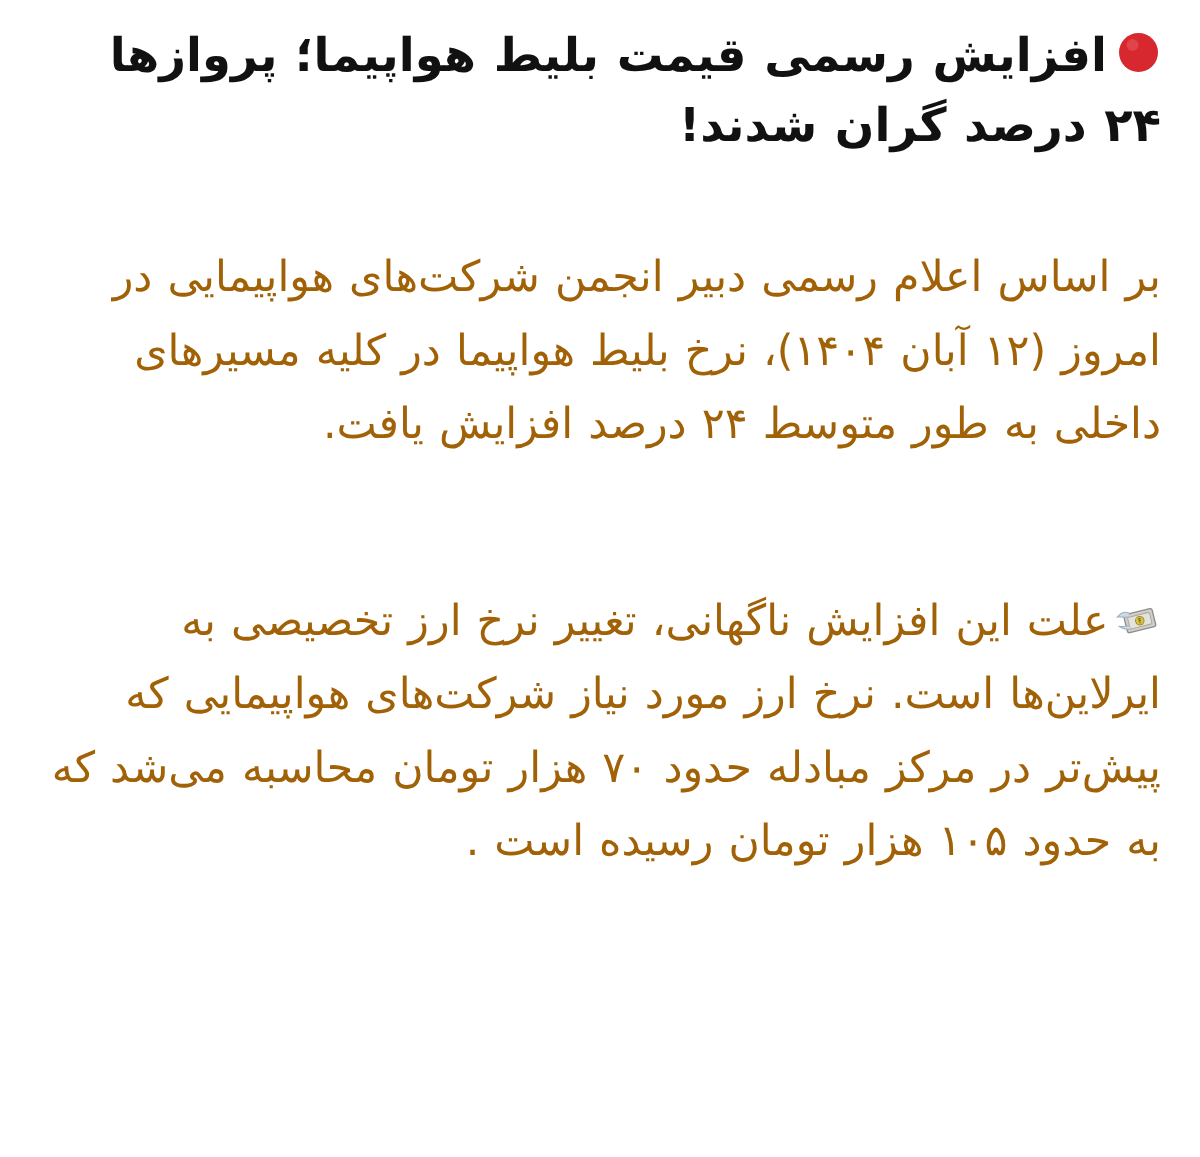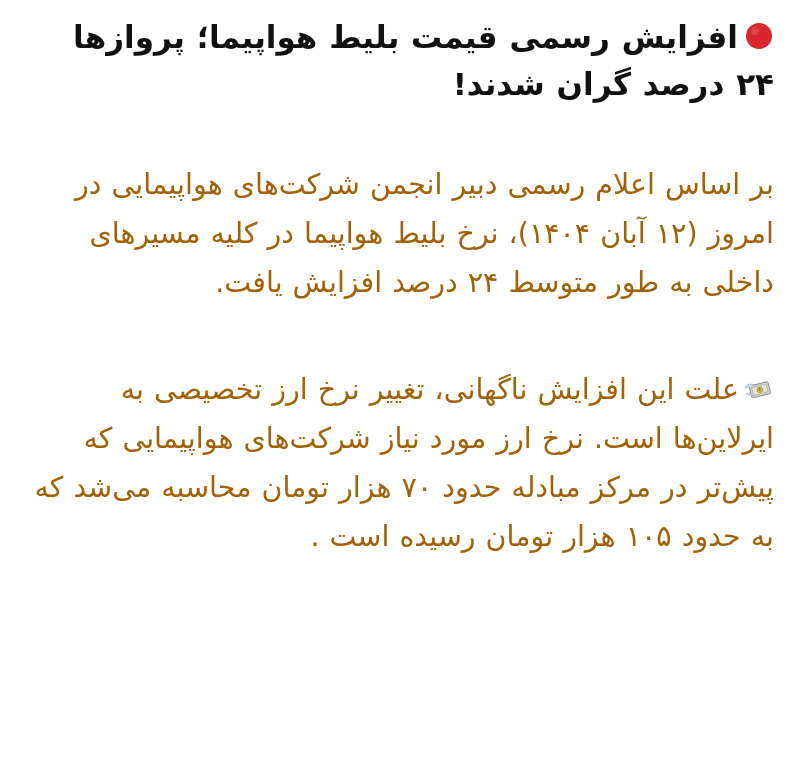--- a/index.html
+++ b/index.html
@@ -42,21 +42,21 @@
     font-size: 28.5px;
     line-height: 1.72;
     color: #a16207;
     margin: 0;
     word-spacing: 1px;
   }
   .para-1 {
     margin-top: 52px;
   }
   .para-2 {
-    margin-top: 58px;
+    margin-top: 82px;
   }
   .money-icon {
     display: inline-block;
     vertical-align: -4px;
     margin-left: 5px;
   }
   .money-icon svg { display: block; }
 </style>
 </head>
 <body>

